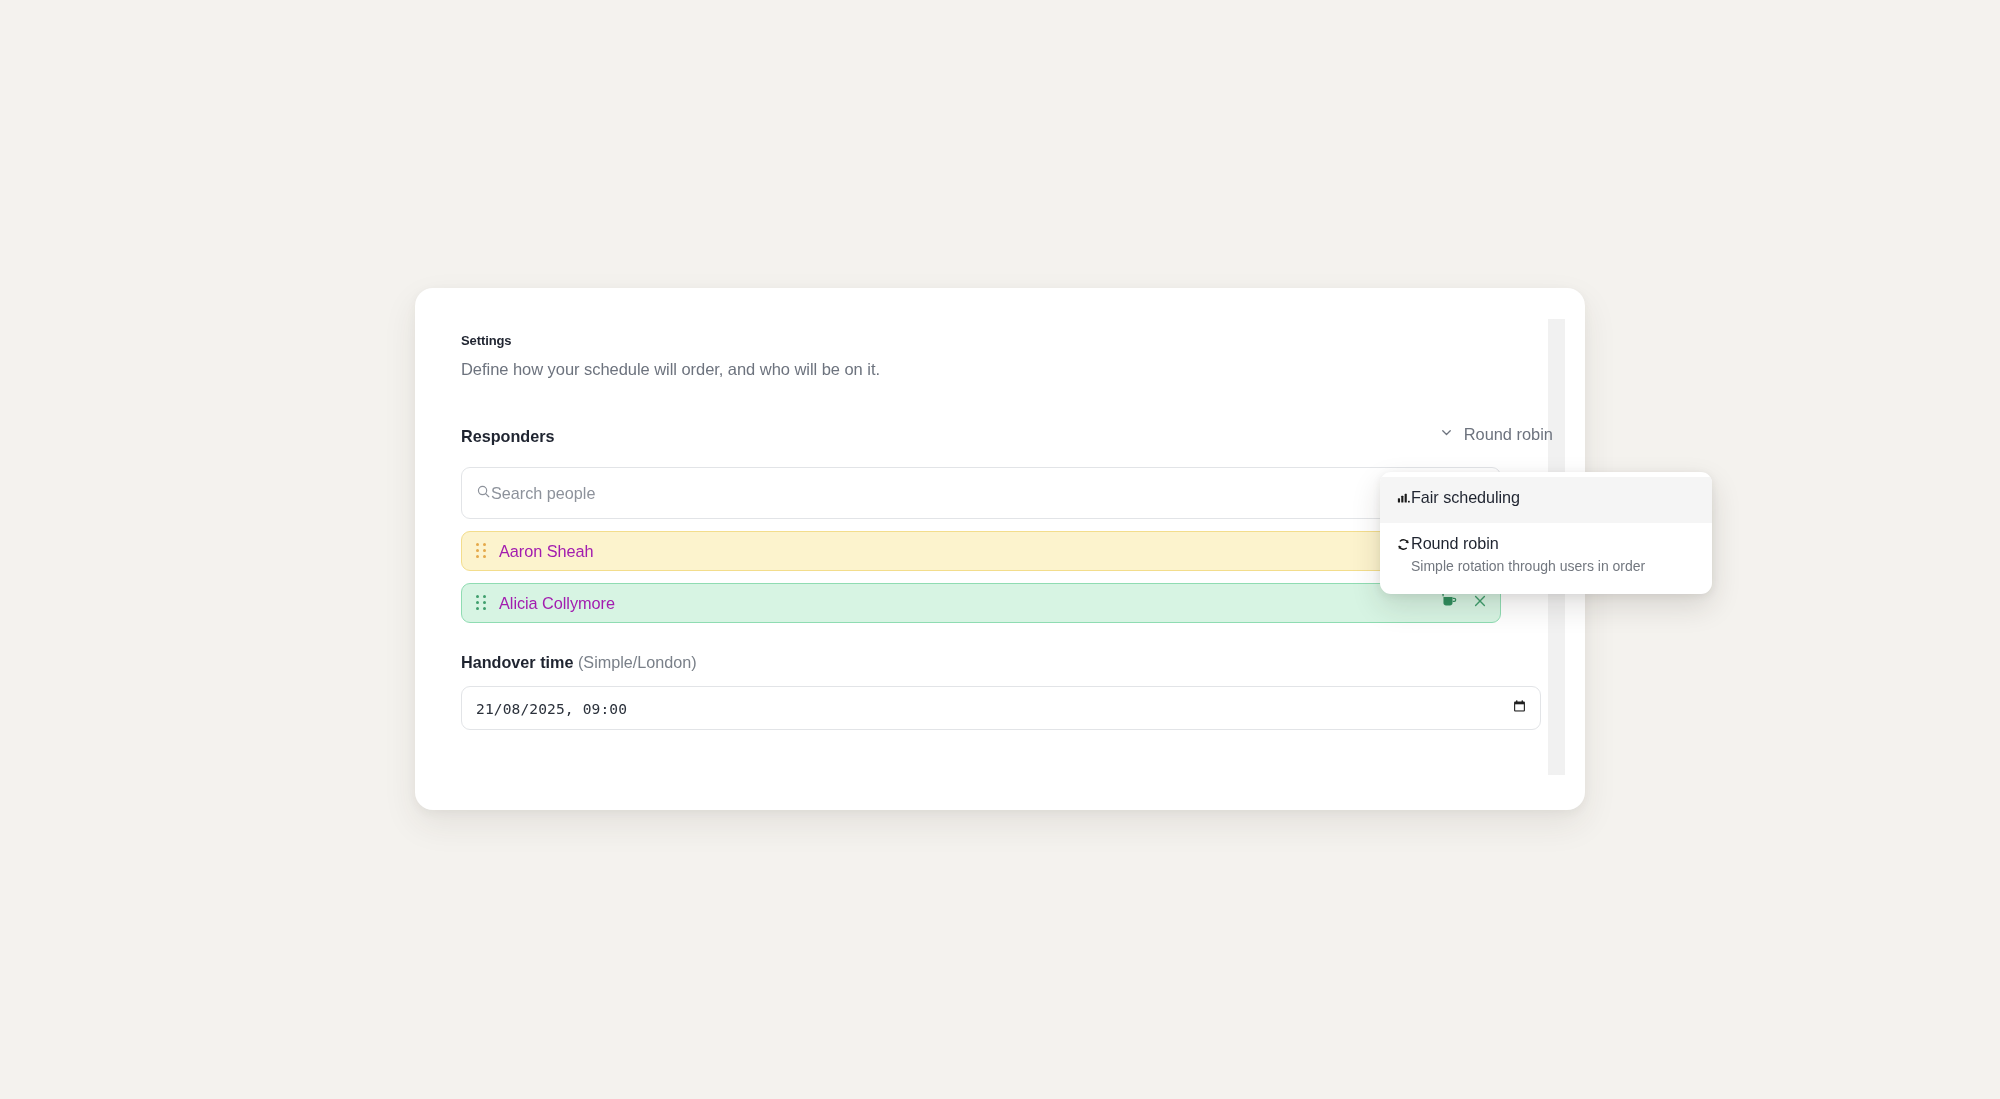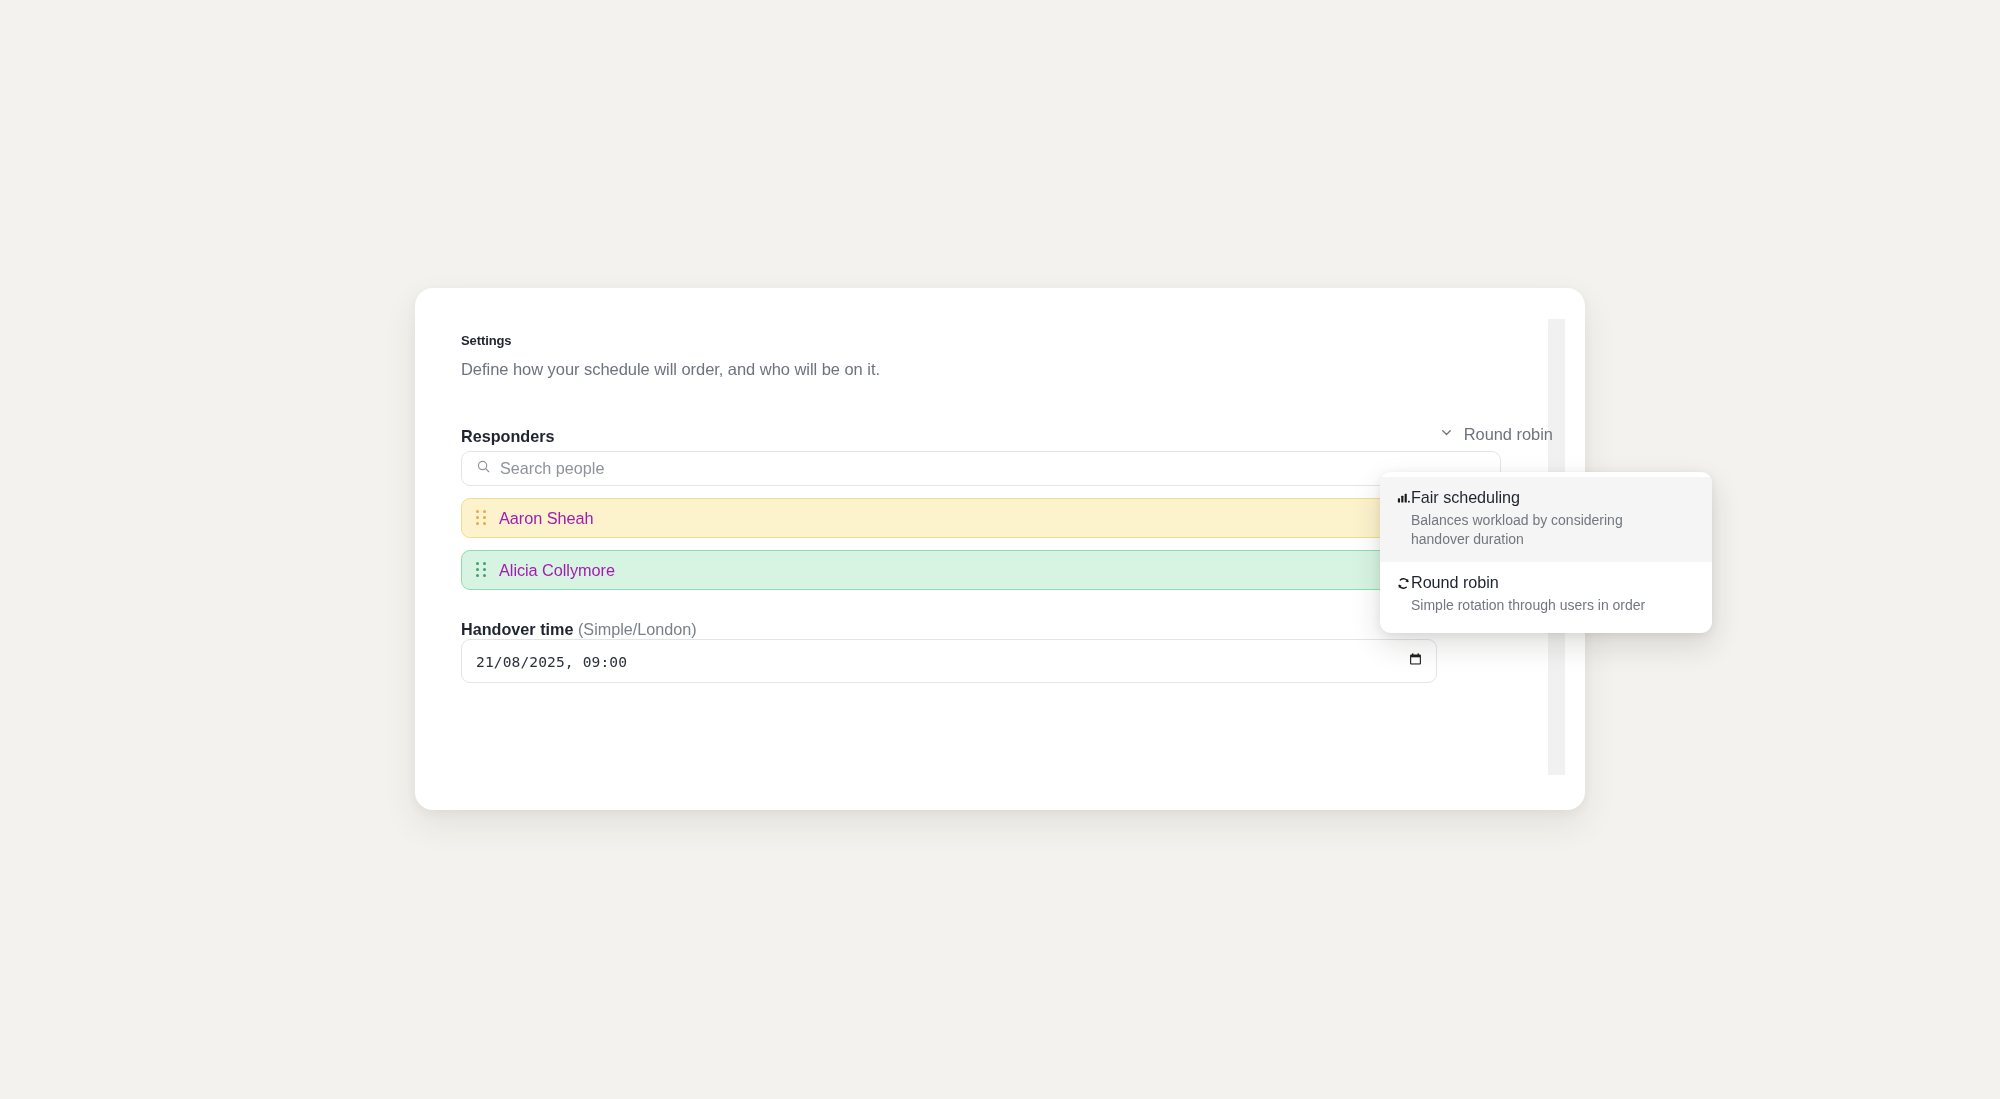--- a/index.html
+++ b/index.html
@@ -100,28 +100,28 @@
     cursor: pointer;
     background: transparent;
     border: none;
     font-family: inherit;
   }
   .mode-select .chev { display: block; }
 
   
   .search-box {
     position: relative;
-    height: 35px;
+    margin-top: 16px;
+    height: 52px;
     border: 1px solid #e2e4e7;
     border-radius: 9px;
     background: #fff;
     display: flex;
     align-items: center;
     padding: 0 14px;
-    gap: 9px;
     width: 1040px;
   }
   .search-box .search-icon { flex: 0 0 auto; display: block; }
   .search-input {
     border: none;
     outline: none;
     font-family: inherit;
     font-size: 16.2px;
     color: #1f2430;
     background: transparent;
@@ -186,22 +186,23 @@
   .handover-label {
     margin-top: 30px;
     font-size: 16.2px;
     color: #1f2430;
   }
   .handover-label b { font-weight: bold; }
   .handover-label span { color: #7a8089; font-weight: normal; }
 
   .datetime-box {
     position: relative;
+    margin-top: 14px;
     height: 44px;
-    width: 976px;
+    width: 1080px;
     border: 1px solid #e2e4e7;
     border-radius: 9px;
     background: #fff;
     display: flex;
     align-items: center;
     padding: 0 14px;
   }
   .datetime-value {
     font-family: "DejaVu Sans Mono", monospace;
     font-size: 14.6px;
@@ -354,21 +355,20 @@
       <span class="mi-icon">
         <svg width="15" height="15" viewBox="0 0 16 16" fill="none">
           <rect x="2.0" y="7.6" width="2.3" height="4.6" rx="0.6" fill="#1a1a1a"></rect>
           <rect x="5.6" y="5.1" width="2.3" height="7.1" rx="0.6" fill="#1a1a1a"></rect>
           <rect x="9.2" y="3.0" width="2.3" height="9.2" rx="0.6" fill="#1a1a1a"></rect>
           <rect x="12.8" y="10.3" width="1.9" height="1.9" rx="0.6" fill="#1a1a1a"></rect>
         </svg>
       </span>
       <span>
         <span class="mi-title">Fair scheduling</span>
-        <div class="mi-desc">Balances workload by considering handover duration</div>
       </span>
     </div>
 
     <div class="menu-item">
       <span class="mi-icon">
         <svg width="15" height="15" viewBox="0 0 16 16" fill="none">
           <path d="M12.6 6.0A5.0 5.0 0 0 0 4.6 4.3" stroke="#1a1a1a" stroke-width="1.5" stroke-linecap="round"></path>
           <path d="M3.4 9.9A5.0 5.0 0 0 0 11.0 12.0" stroke="#1a1a1a" stroke-width="1.5" stroke-linecap="round"></path>
           <path d="M12.9 2.9L13.2 6.3L9.9 6.0Z" fill="#1a1a1a"></path>
           <path d="M3.1 13.0L2.7 9.7L6.0 10.0Z" fill="#1a1a1a"></path>

